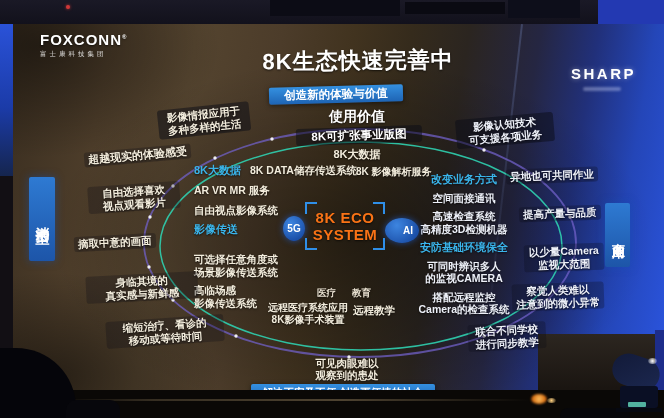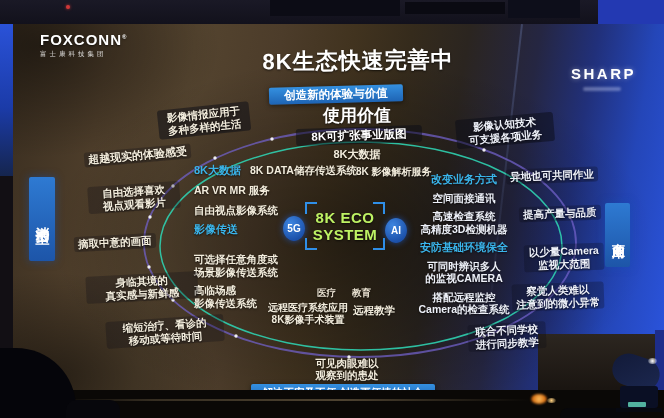--- a/index.html
+++ b/index.html
@@ -84,21 +84,21 @@
       <circle cx="547" cy="300" r="1.7"></circle>
         <circle cx="571" cy="267" r="1.7"></circle>
         <circle cx="570" cy="217" r="1.7"></circle>
       <circle cx="537" cy="178" r="1.7"></circle>
         <circle cx="484" cy="150" r="1.7"></circle>
     </g>
   </svg>
 
   <div class="t ml" style="left:238px;top:48px;width:240px;font-size:22px;line-height:26px;color:#fff;letter-spacing:1px;transform:rotate(-0.8deg);">8K生态快速完善中</div>
   <div class="banner" style="left:269px;top:86px;width:134px;height:17px;font-size:11.5px;line-height:17px;transform:rotate(-1.5deg);">创造新的体验与价值</div>
-  <div class="t ml" style="left:312px;top:110px;width:90px;font-size:17px;color:#fff;">使用价值</div>
+  <div class="t ml" style="left:312px;top:110px;width:90px;font-size:14px;color:#fff;">使用价值</div>
   <div class="t ml bdg" style="left:296px;top:127px;width:116px;font-size:11.5px;color:#fff;transform:rotate(-2deg);">8K可扩张事业版图</div>
   <div class="t ml" style="left:312px;top:148px;width:90px;font-size:11px;">8K大数据</div>
   <div class="t nw" style="left:250px;top:164px;font-size:10.5px;">8K DATA储存传送系统</div>
   <div class="t nw" style="left:356px;top:166px;font-size:10px;">8K 影像解析服务</div>
 
   <div class="lst abs" style="left:194px;top:164px;width:112px;">
     <div class="t hdr nw" style="position:static;">8K大数据</div>
     <div class="t nw" style="position:static;margin-top:7px;">AR VR MR 服务</div>
     <div class="t nw" style="position:static;margin-top:8px;">自由视点影像系统</div>
     <div class="t hdr nw" style="position:static;margin-top:5px;">影像传送</div>
@@ -119,24 +119,24 @@
     <div class="t cool" style="position:static;margin-top:4px;">搭配远程监控
 Camera的检查系统</div>
   </div>
 
   <div class="node" style="left:283px;top:216px;">5G</div>
   <div class="abs" style="left:305px;top:202px;width:80px;height:48px;">
     <span class="ck tl"></span>
     <span class="ck tr"></span>
     <span class="ck bl"></span>
     <span class="ck br"></span>
-    <div class="t ml" style="left:0;top:7px;width:80px;font-size:15px;line-height:17px;color:#bef264;letter-spacing:.5px;">8K ECO
+    <div class="t ml" style="left:0;top:7px;width:80px;font-size:15px;line-height:17px;color:#f97316;letter-spacing:.5px;">8K ECO
 SYSTEM</div>
   </div>
-  <div class="node" style="left:385px;top:218px;">AI</div>
+  <div class="node" style="left:385px;top:218px;padding-left:12px;">AI</div>
 
   <div class="t nw" style="left:317px;top:287px;font-size:9.5px;color:#e8e0d0;">医疗</div>
   <div class="t nw" style="left:352px;top:287px;font-size:9.5px;color:#e8e0d0;">教育</div>
   <div class="t ml" style="left:264px;top:302px;width:88px;font-size:10px;line-height:12px;">远程医疗系统应用
 8K影像手术装置</div>
   <div class="t nw" style="left:353px;top:304px;font-size:10.5px;">远程教学</div>
   <div class="t ml" style="left:303px;top:357px;width:88px;font-size:10.5px;line-height:12px;">可见肉眼难以
 观察到的患处</div>
 
   <div class="banner" style="left:251px;top:384px;width:184px;height:17px;font-size:10.5px;line-height:17px;">解决不安及不便 创造更便捷的社会</div>

